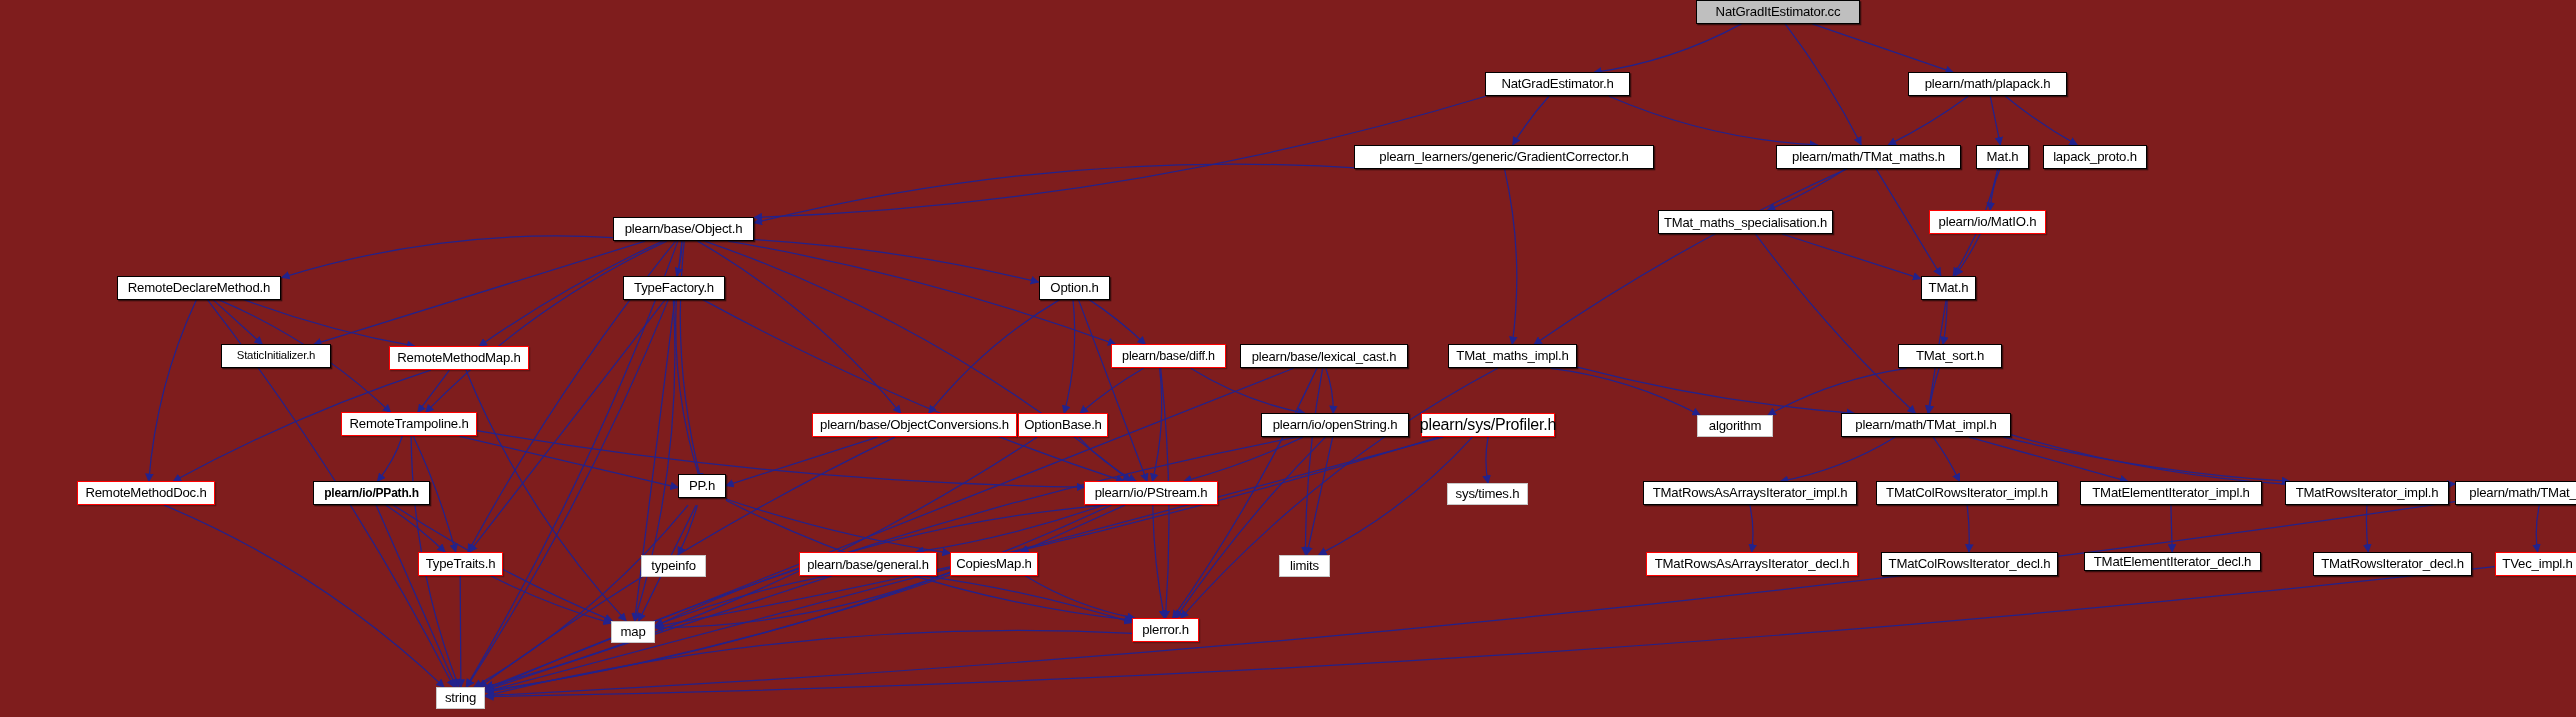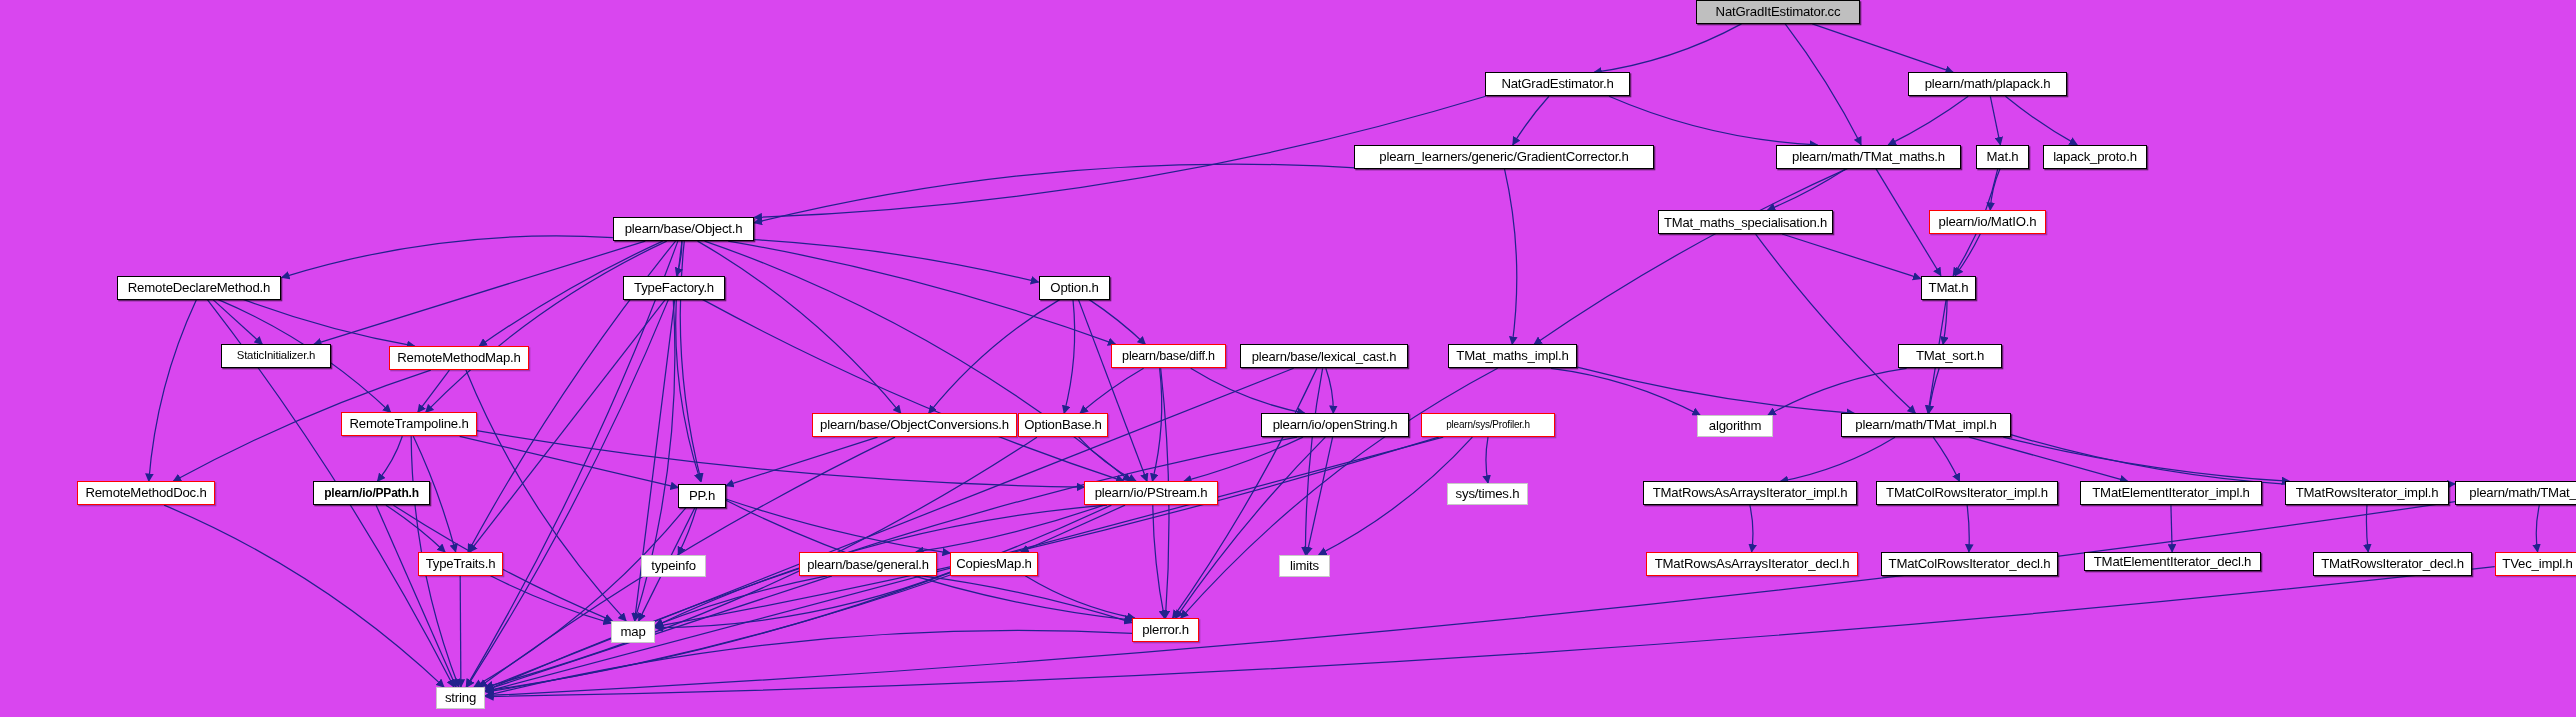--- a/index.html
+++ b/index.html
@@ -4,21 +4,21 @@
 <style>
   html, body {
     margin: 0;
     padding: 0;
     background: #ffffff;
   }
   #graph-root {
     position: relative;
     width: 2576px;
     height: 718px;
-    background: #d946ef;
+    background: #7f1d1d;
     font-family: "Liberation Sans", sans-serif;
     overflow: hidden;
   }
   #edge-layer {
     position: absolute;
     left: 0;
     top: 0;
     width: 2576px;
     height: 718px;
   }
@@ -250,36 +250,36 @@
       </div>
       <div class="node n-red" style="left: 812px; top: 413px; width: 205px; height: 24px; font-size: 13.2px;">
         <span class="node-label">plearn/base/ObjectConversions.h</span>
       </div>
       <div class="node n-red" style="left: 1018px; top: 413px; width: 90px; height: 24px; font-size: 13.2px;">
         <span class="node-label">OptionBase.h</span>
       </div>
       <div class="node n-normal" style="left: 1261px; top: 413px; width: 148px; height: 24px; font-size: 13.2px;">
         <span class="node-label">plearn/io/openString.h</span>
       </div>
-      <div class="node n-red" style="left: 1421px; top: 413px; width: 134px; height: 24px; font-size: 10px;">
+      <div class="node n-red" style="left: 1421px; top: 413px; width: 134px; height: 24px; font-size: 16px;">
         <span class="node-label">plearn/sys/Profiler.h</span>
       </div>
       <div class="node n-grey" style="left: 1697px; top: 415px; width: 76px; height: 22px; font-size: 13.2px;">
         <span class="node-label">algorithm</span>
       </div>
       <div class="node n-normal" style="left: 1841px; top: 413px; width: 170px; height: 24px; font-size: 13.2px;">
         <span class="node-label">plearn/math/TMat_impl.h</span>
       </div>
       <div class="node n-red" style="left: 77px; top: 481px; width: 138px; height: 24px; font-size: 13.2px;">
         <span class="node-label">RemoteMethodDoc.h</span>
       </div>
       <div class="node n-normal" style="left: 313px; top: 481px; width: 117px; height: 24px; font-size: 12px; font-weight: bold;">
         <span class="node-label">plearn/io/PPath.h</span>
       </div>
-      <div class="node n-normal" style="left: 678px; top: 484px; width: 48px; height: 24px; font-size: 13.2px;">
+      <div class="node n-normal" style="left: 678px; top: 474px; width: 48px; height: 24px; font-size: 13.2px;">
         <span class="node-label">PP.h</span>
       </div>
       <div class="node n-red" style="left: 1084px; top: 481px; width: 134px; height: 24px; font-size: 13.2px;">
         <span class="node-label">plearn/io/PStream.h</span>
       </div>
       <div class="node n-grey" style="left: 1447px; top: 483px; width: 81px; height: 22px; font-size: 13.2px;">
         <span class="node-label">sys/times.h</span>
       </div>
       <div class="node n-normal" style="left: 1643px; top: 481px; width: 214px; height: 24px; font-size: 13.2px;">
         <span class="node-label">TMatRowsAsArraysIterator_impl.h</span>

